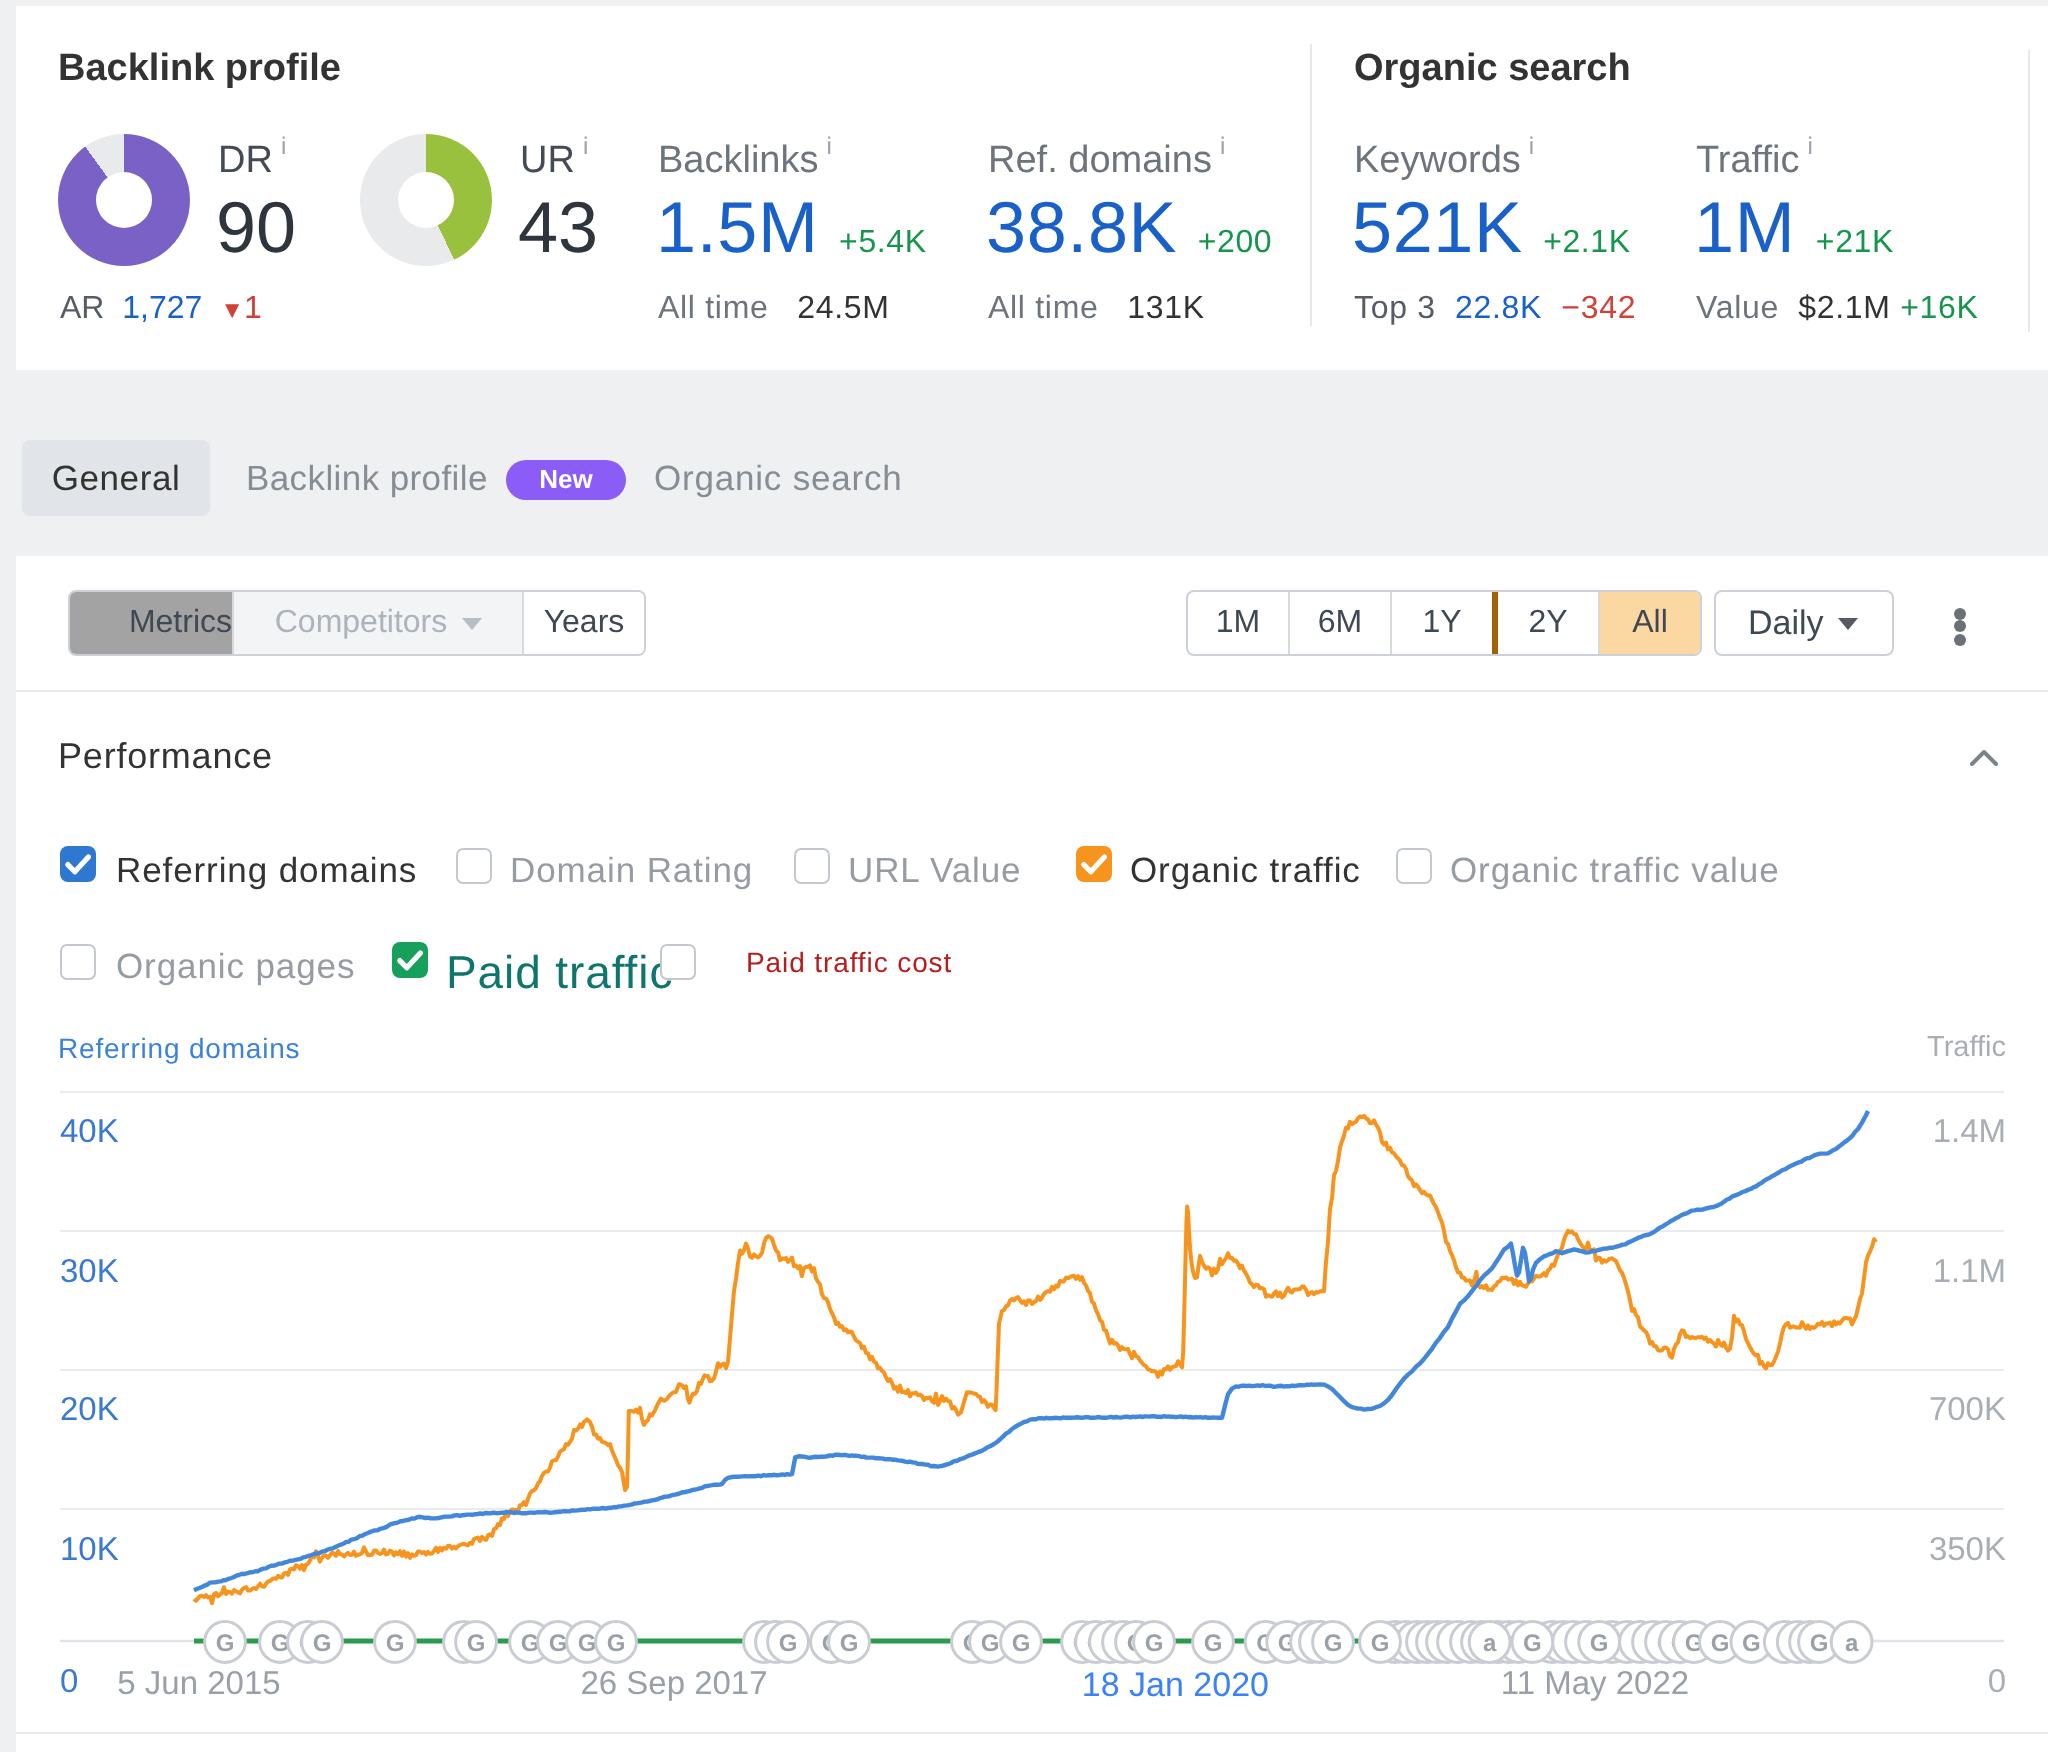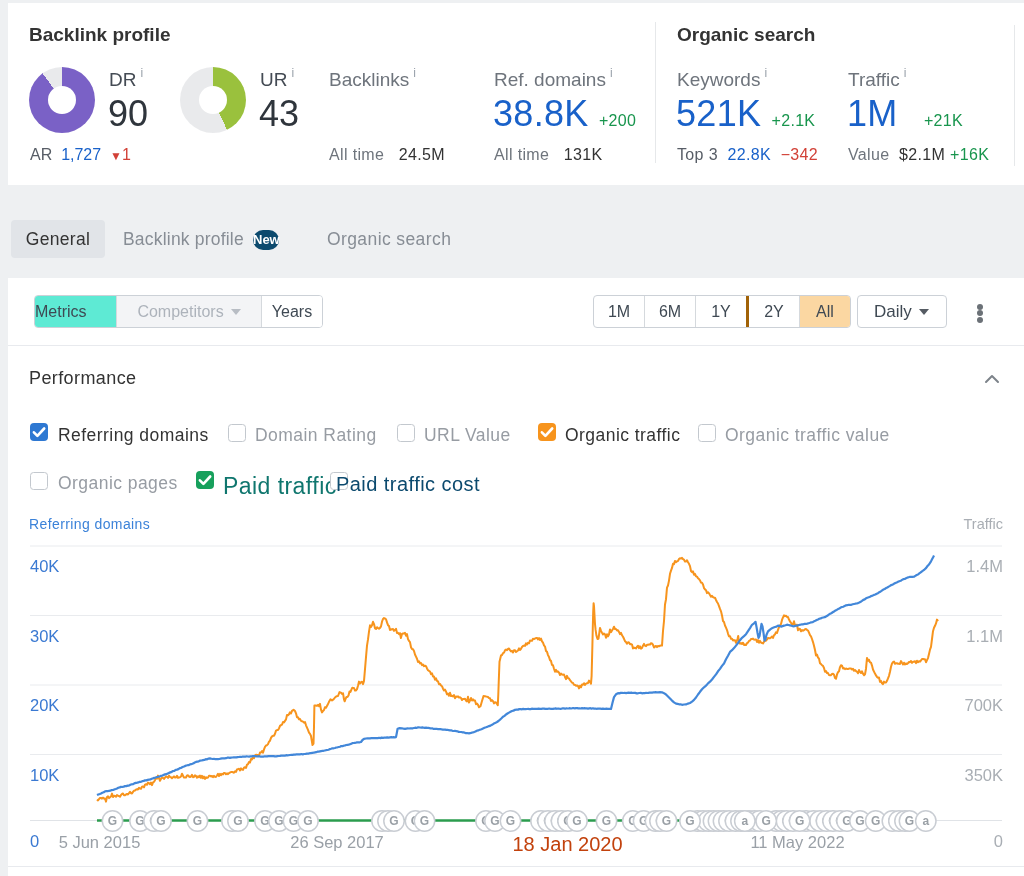--- a/index.html
+++ b/index.html
@@ -17,50 +17,51 @@
   <div class="abs" style="left:100px;top:89.5px;font-size:36px;color:#2f353c">90</div>
   <div class="abs" style="left:22px;top:143px;font-size:16px;color:#575d66">AR&nbsp; <span style="color:#1961c9">1,727</span>&nbsp; <span style="color:#d24137;font-size:12px">▼</span><span style="color:#d24137">1</span></div>
 
   <div style="position:absolute;left:172px;top:64px;width:66px;height:66px;border-radius:50%;background:conic-gradient(#9ac13d 0deg 154.8deg, #e9eaec 154.8deg 360deg)">
       <div style="position:absolute;left:19px;top:19px;width:28px;height:28px;border-radius:50%;background:#fff"></div>
     </div>
   <div class="abs" style="left:252px;top:63px;font-size:19px;color:#444b54">UR<span style="font-size:12px;color:#9aa2ab;vertical-align:9px;margin-left:4px">i</span></div>
   <div class="abs" style="left:251px;top:89.5px;font-size:36px;color:#2f353c">43</div>
 
   <div class="abs" style="left:321px;top:63px;font-size:19px;color:#6e747c">Backlinks<span style="font-size:12px;color:#9aa2ab;vertical-align:9px;margin-left:4px">i</span></div>
+  <div class="abs" style="left:320px;top:89.5px;font-size:36px;color:#1961c9;letter-spacing:0.3px">1.5M <span style="font-size:16px;color:#18954d;margin-left:0px">+5.4K</span></div>
   <div class="abs" style="left:321px;top:143px;font-size:16px;letter-spacing:0.35px;color:#6e747c">All time&nbsp;&nbsp; <span style="color:#333">24.5M</span></div>
 
   <div class="abs" style="left:486px;top:63px;font-size:19px;color:#6e747c">Ref. domains<span style="font-size:12px;color:#9aa2ab;vertical-align:9px;margin-left:4px">i</span></div>
   <div class="abs" style="left:485px;top:89.5px;font-size:36px;color:#1961c9;letter-spacing:0.3px">38.8K <span style="font-size:16px;color:#18954d;margin-left:0px">+200</span></div>
   <div class="abs" style="left:486px;top:143px;font-size:16px;letter-spacing:0.35px;color:#6e747c">All time&nbsp;&nbsp; <span style="color:#333">131K</span></div>
 
   <div class="abs" style="left:646.5px;top:19px;width:1px;height:141px;background:#e6e8ea"></div>
 
   <div class="abs" style="left:669px;top:21px;font-size:19px;font-weight:bold;color:#333">Organic search</div>
 
   <div class="abs" style="left:669px;top:63px;font-size:19px;color:#6e747c">Keywords<span style="font-size:12px;color:#9aa2ab;vertical-align:9px;margin-left:4px">i</span></div>
   <div class="abs" style="left:668px;top:89.5px;font-size:36px;color:#1961c9;letter-spacing:0.3px">521K <span style="font-size:16px;color:#18954d;margin-left:0px">+2.1K</span></div>
   <div class="abs" style="left:669px;top:143px;font-size:16px;letter-spacing:0.35px;color:#575d66">Top 3&nbsp; <span style="color:#1961c9">22.8K</span>&nbsp; <span style="color:#d24137">−342</span></div>
 
   <div class="abs" style="left:840px;top:63px;font-size:19px;color:#6e747c">Traffic<span style="font-size:12px;color:#9aa2ab;vertical-align:9px;margin-left:4px">i</span></div>
-  <div class="abs" style="left:839px;top:89.5px;font-size:36px;color:#1961c9;letter-spacing:0.3px">1M <span style="font-size:16px;color:#18954d;margin-left:16px">+21K</span></div>
+  <div class="abs" style="left:839px;top:89.5px;font-size:36px;color:#1961c9;letter-spacing:0.3px">1M <span style="font-size:16px;color:#18954d;margin-left:0px">+21K</span></div>
   <div class="abs" style="left:840px;top:143px;font-size:16px;letter-spacing:0.35px;color:#6e747c">Value&nbsp; <span style="color:#333">$2.1M</span> <span style="color:#18954d">+16K</span></div>
 
   <div class="abs" style="left:1006px;top:22px;width:1px;height:141px;background:#e6e8ea"></div>
 </div>
 
 <div class="abs" style="left:11px;top:220px;width:94px;height:38px;background:#e1e4e8;border-radius:4px;text-align:center;line-height:38px;font-size:17.5px;letter-spacing:0.3px;color:#333">General</div>
 <div class="abs" style="left:123px;top:220px;height:38px;line-height:38px;font-size:17.5px;letter-spacing:0.2px;color:#878d95">Backlink profile</div>
-<div class="abs" style="left:253px;top:230px;width:26px;height:20px;background:#0c4a6e;border-radius:10px;line-height:20px;font-size:13px;font-weight:bold;color:#fff">New</div>
+<div class="abs" style="left:253px;top:230px;width:60px;height:20px;background:#8b5cf6;border-radius:10px;text-align:center;line-height:20px;font-size:13px;font-weight:bold;color:#fff">New</div>
 <div class="abs" style="left:327px;top:220px;height:38px;line-height:38px;font-size:17.5px;letter-spacing:0.4px;color:#878d95">Organic search</div>
 
 <div class="abs" style="left:8px;top:278px;width:1016px;height:598px;background:#fff">
 
   <div class="abs" style="left:26px;top:17px;height:31px;border:1px solid #ccd1d7;border-radius:4px;display:flex;font-size:16px;line-height:31px">
-    <div style="background:#5eead4;width:81px;text-align:left;border-radius:3px 0 0 3px;color:#3f4953">Metrics</div>
+    <div style="background:#a3a3a3;width:81px;text-align:right;border-radius:3px 0 0 3px;color:#3f4953">Metrics</div>
     <div style="background:#f3f4f6;width:144px;border-left:1px solid #d5d9dd;color:#adb3bb;display:flex;align-items:center;justify-content:center">Competitors<svg width="10" height="6" viewBox="0 0 10 6" style="margin-left:7px">
           <polygon points="0,0 10,0 5,6" fill="#b8bdc4"></polygon>
         </svg></div>
     <div style="background:#fff;width:60px;text-align:center;border-left:1px solid #d5d9dd;color:#3f4953;border-radius:0 3px 3px 0">Years</div>
   </div>
 
   <div class="abs" style="left:585px;top:17px;height:31px;border:1px solid #ccd1d7;border-radius:4px;display:flex;font-size:16px;line-height:31px;color:#3f4953;text-align:center">
     <div style="width:50px">1M</div>
     <div style="width:50px;border-left:1px solid #d5d9dd">6M</div>
     <div style="width:50px;border-left:1px solid #d5d9dd">1Y</div>
@@ -100,21 +101,21 @@
   <div style="position:absolute;left:690px;top:146px;width:18px;height:18px;background:#fff;border:1.5px solid #c3c8ce;border-radius:3.5px;box-sizing:border-box"></div>
   <div class="abs" style="left:717px;top:147px;font-size:17.5px;letter-spacing:0.45px;color:#979ca3">Organic traffic value</div>
 
   <div style="position:absolute;left:22px;top:194px;width:18px;height:18px;background:#fff;border:1.5px solid #c3c8ce;border-radius:3.5px;box-sizing:border-box"></div>
   <div class="abs" style="left:50px;top:195px;font-size:17.5px;letter-spacing:0.45px;color:#979ca3">Organic pages</div>
   <div style="position:absolute;left:188px;top:193px;width:18px;height:18px;background:#17a05c;border-radius:4px"><svg width="18" height="18" viewBox="0 0 18 18">
         <path d="M3.9 9.3 L7.4 12.9 L14.2 5.5" stroke="#fff" stroke-width="2.6" fill="none" stroke-linecap="round" stroke-linejoin="round"></path>
       </svg></div>
   <div class="abs" style="left:215px;top:195px;font-size:23px;letter-spacing:0.45px;color:#0f766e">Paid traffic</div>
   <div style="position:absolute;left:322px;top:194px;width:18px;height:18px;background:#fff;border:1.5px solid #c3c8ce;border-radius:3.5px;box-sizing:border-box"></div>
-  <div class="abs" style="left:328px;top:195px;font-size:20px;letter-spacing:0.45px;color:#0c4a6e">Paid traffic cost</div>
+  <div class="abs" style="left:365px;top:195px;font-size:14px;letter-spacing:0.45px;color:#b91c1c">Paid traffic cost</div>
 
   <div class="abs" style="left:21px;top:238px;font-size:14px;letter-spacing:0.4px;color:#3b82d9">Referring domains</div>
   <div class="abs" style="right:21px;top:238px;font-size:14.5px;color:#a9aeb4">Traffic</div>
 
   <svg width="1016" height="346" viewBox="8 530 1016 346" style="position:absolute;left:0;top:252px">
 <line x1="30" y1="546" x2="1002" y2="546" stroke="#e9ebee" stroke-width="1"></line>
       <line x1="30" y1="615.5" x2="1002" y2="615.5" stroke="#e9ebee" stroke-width="1"></line>
       <line x1="30" y1="685" x2="1002" y2="685" stroke="#e9ebee" stroke-width="1"></line>
       <line x1="30" y1="754.5" x2="1002" y2="754.5" stroke="#e9ebee" stroke-width="1"></line>
 <line x1="30" y1="820.5" x2="1002" y2="820.5" stroke="#e0e3e7" stroke-width="1.2"></line>
@@ -390,17 +391,17 @@
   <div class="abs" style="left:22px;top:554px;font-size:16.5px;color:#3a79d2">0</div>
 
   <div class="abs" style="right:21px;top:279px;font-size:16.5px;color:#a9aeb4">1.4M</div>
   <div class="abs" style="right:21px;top:348.5px;font-size:16.5px;color:#a9aeb4">1.1M</div>
   <div class="abs" style="right:21px;top:418px;font-size:16.5px;color:#a9aeb4">700K</div>
   <div class="abs" style="right:21px;top:487.5px;font-size:16.5px;color:#a9aeb4">350K</div>
   <div class="abs" style="right:21px;top:554px;font-size:16.5px;color:#a9aeb4">0</div>
 
   <div class="abs" style="left:30.5px;top:554.5px;width:122px;text-align:center;font-size:16.5px;color:#9aa0a7">5 Jun 2015</div>
   <div class="abs" style="left:268px;top:554.5px;width:122px;text-align:center;font-size:16.5px;color:#9aa0a7">26 Sep 2017</div>
-  <div class="abs" style="left:504.5px;top:554.5px;width:122px;text-align:left;font-size:20px;color:#c2410c">18 Jan 2020</div>
+  <div class="abs" style="left:504.5px;top:554.5px;width:122px;text-align:right;font-size:17px;color:#3b82f6">18 Jan 2020</div>
   <div class="abs" style="left:728.5px;top:554.5px;width:122px;text-align:center;font-size:16.5px;color:#9aa0a7">11 May 2022</div>
 
   <div class="abs" style="left:0;top:588px;width:1016px;height:1px;background:#e8eaee"></div>
 </div>
 
 </body></html>

